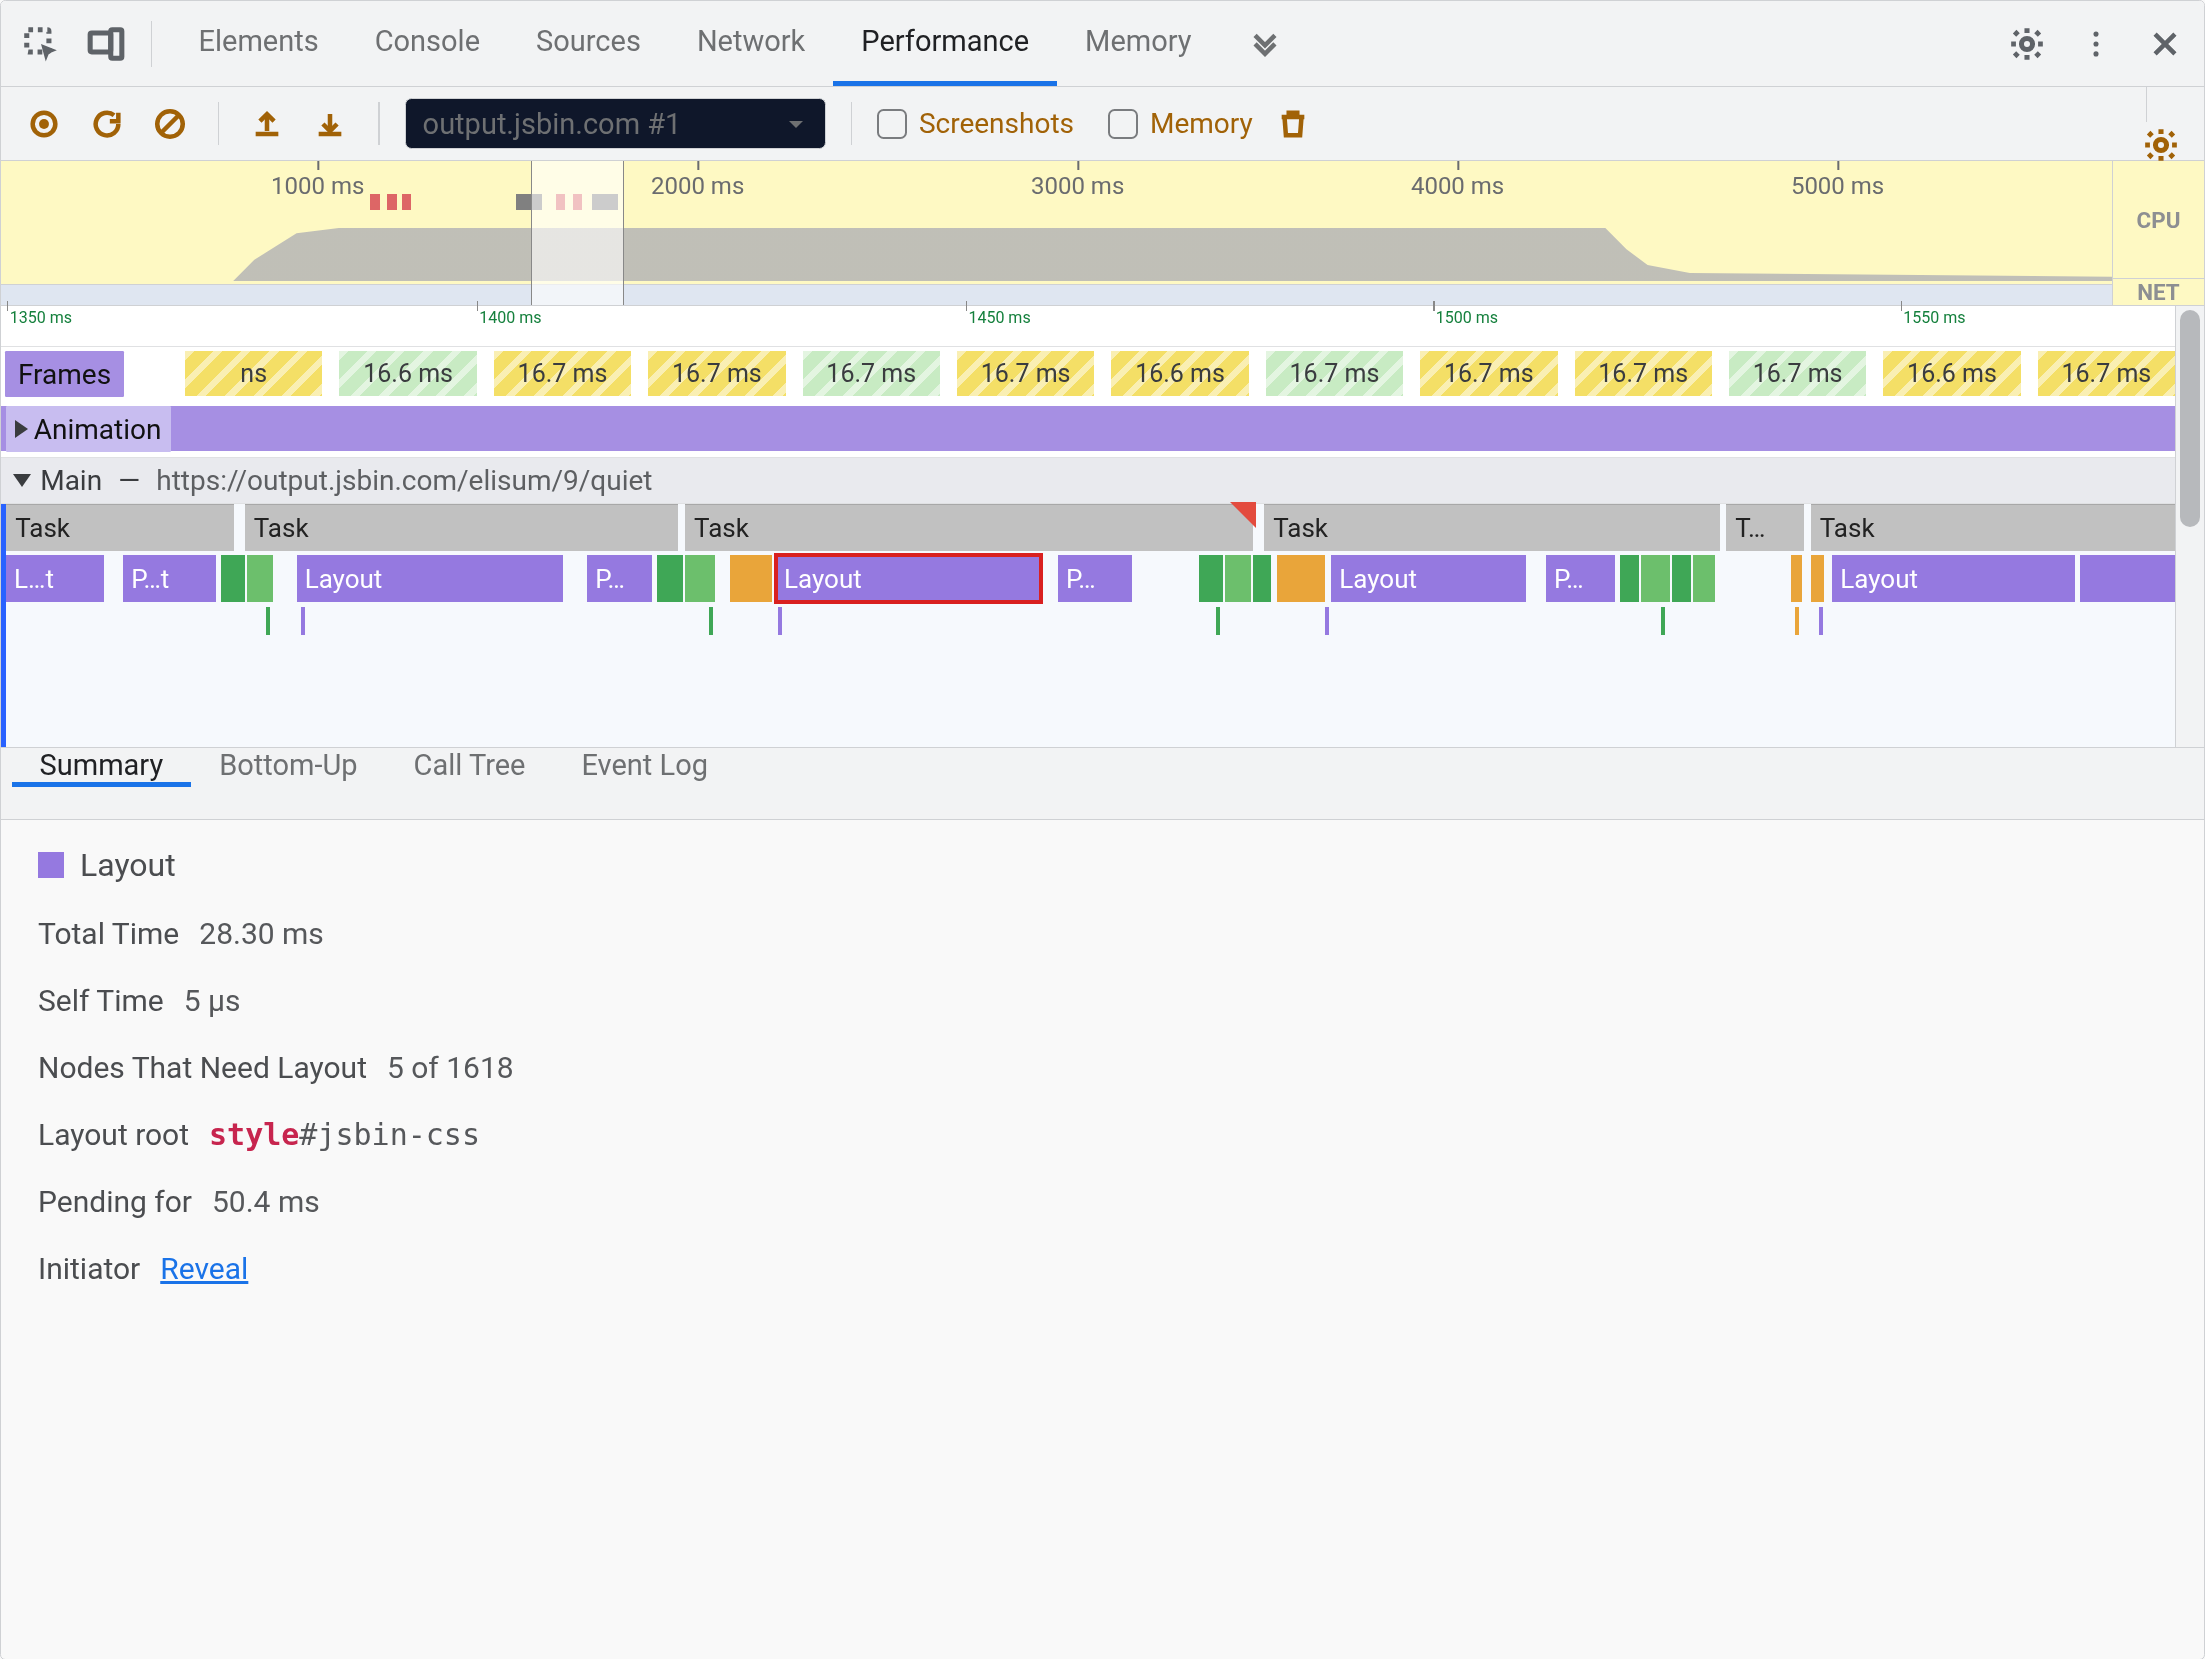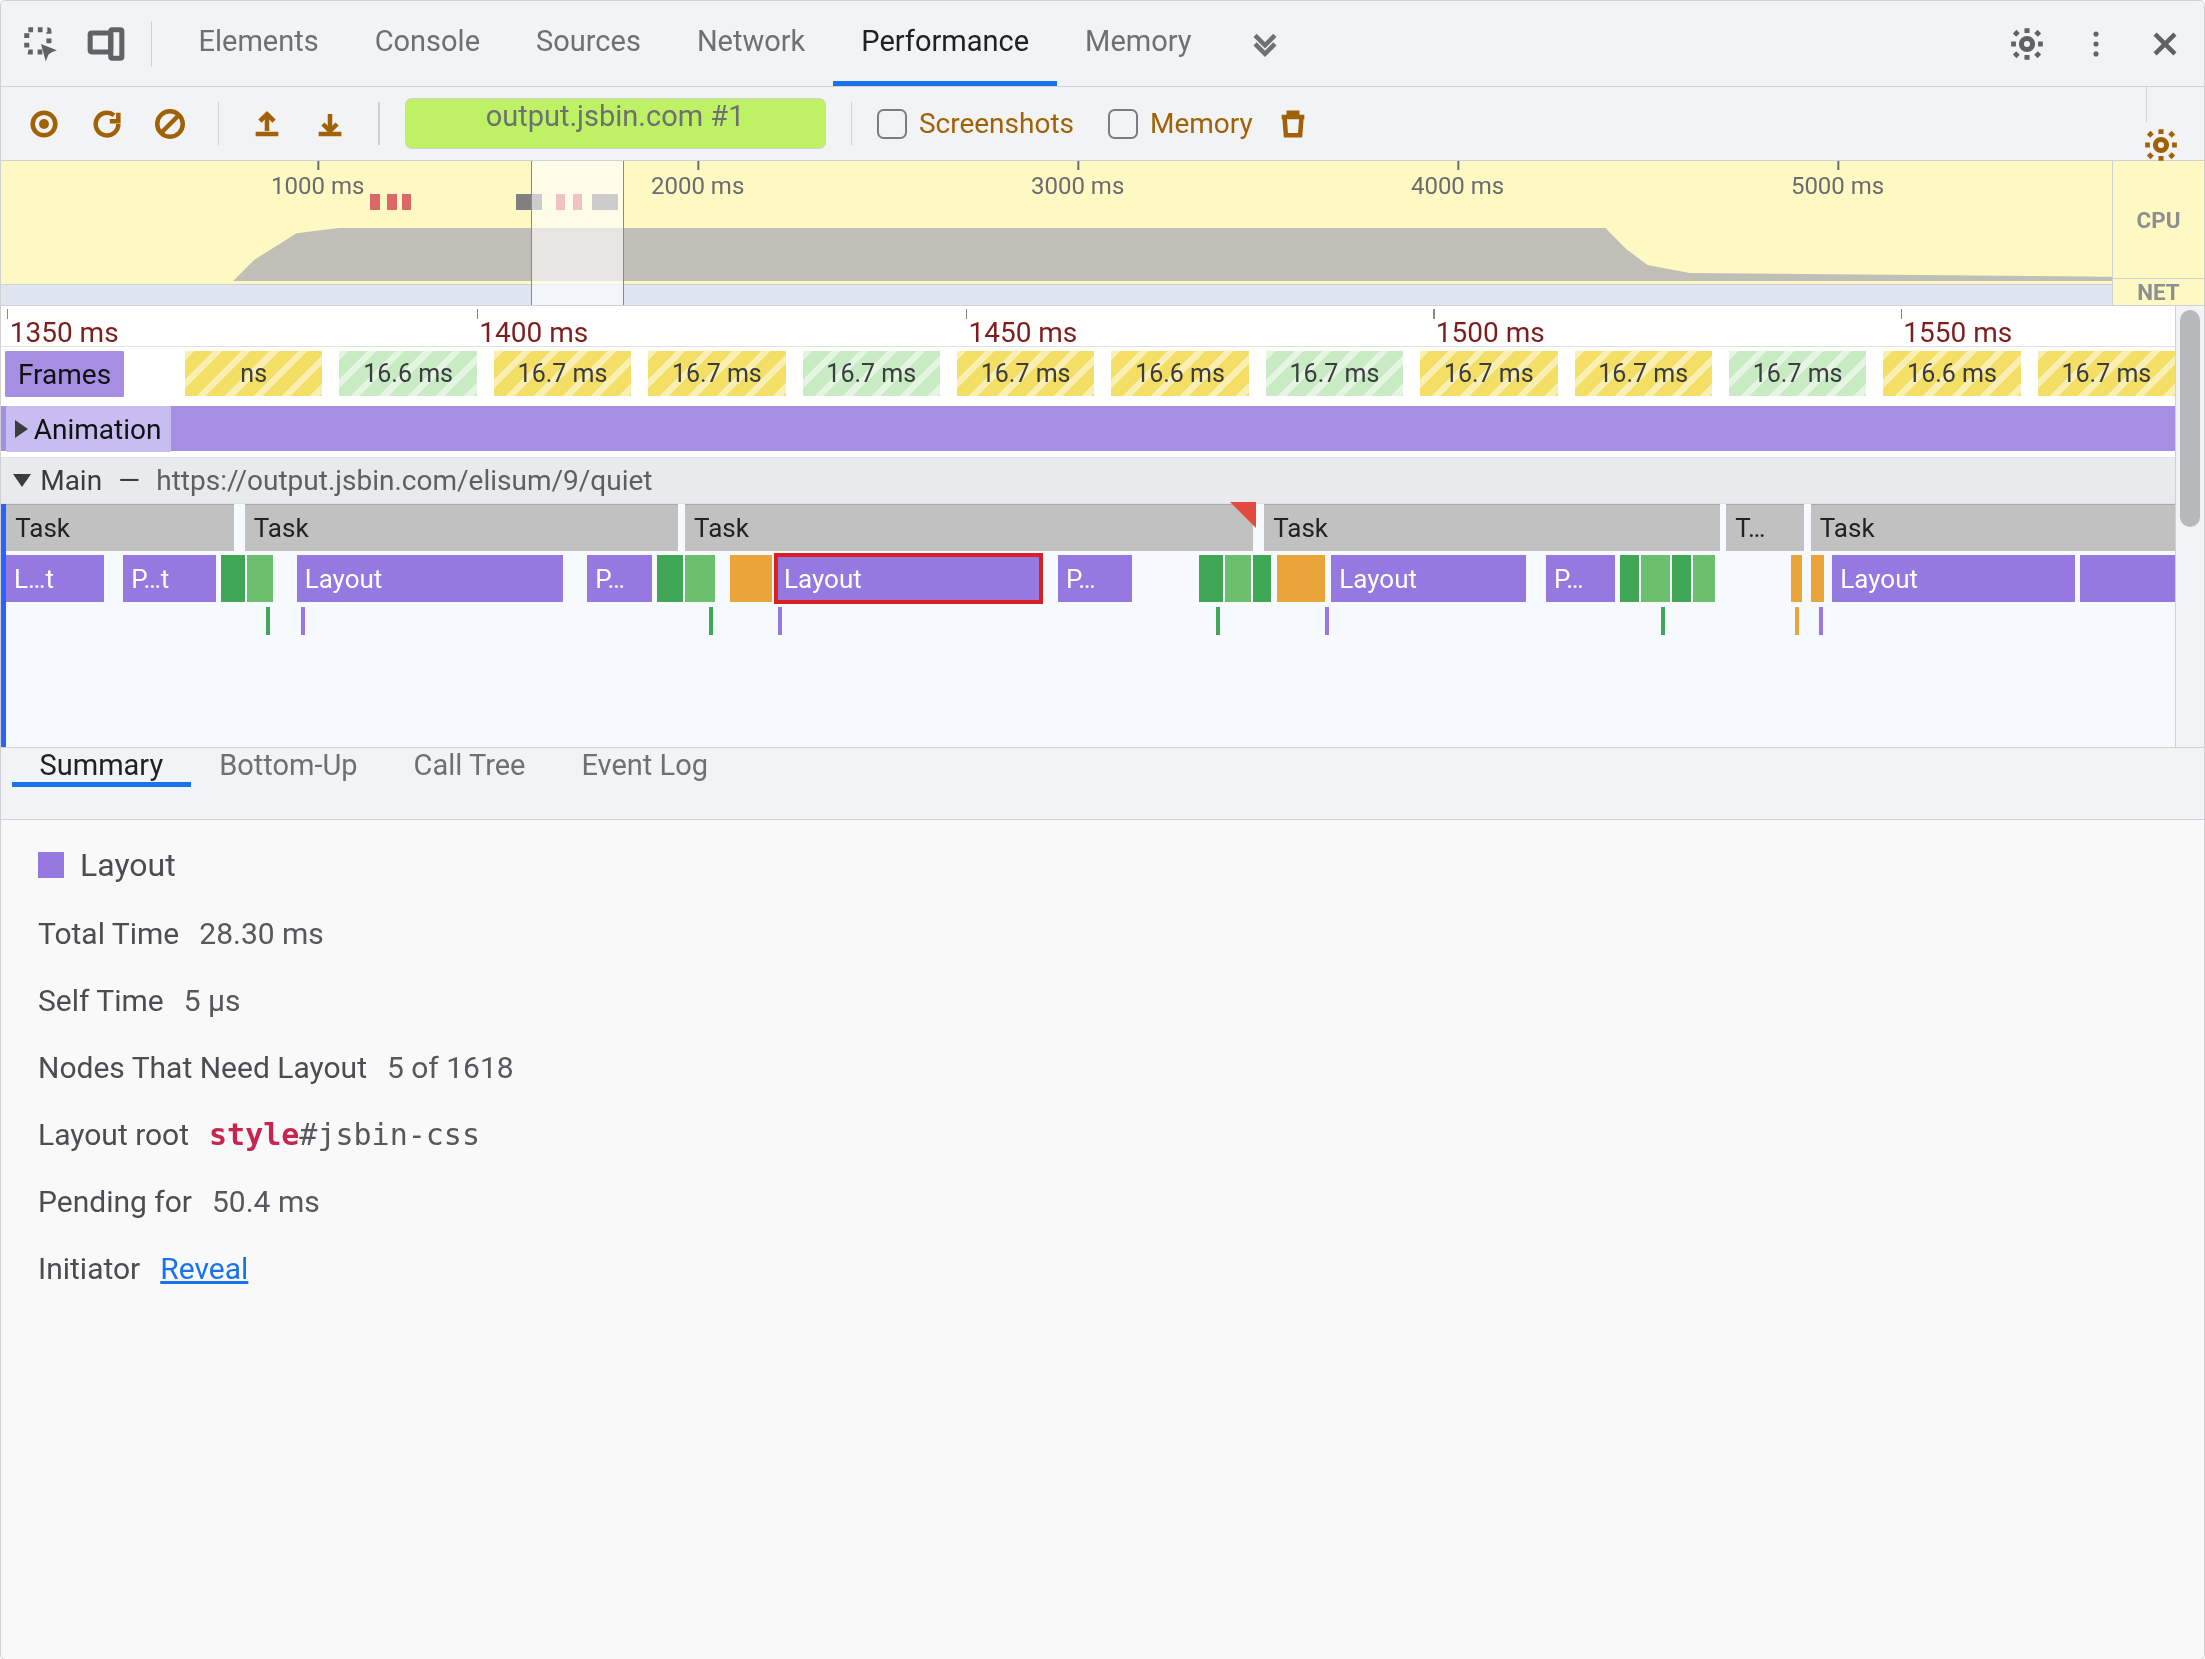--- a/index.html
+++ b/index.html
@@ -72,23 +72,23 @@
     background:var(--panel);
     border-bottom:1.3px solid var(--border);
     display:flex;align-items:center;
     padding:0 20px;gap:17px;
   }
   .toolbar .icon-btn,.toolbar .chk-wrap{display:flex;align-items:center;color:#a16207;}
   .toolbar .icon-btn{width:46px;height:46px;justify-content:center;}
   .toolbar .divider{width:1.3px;height:43px;background:var(--border);margin:0 8px;}
   .toolbar .dropdown{
     height:51px;border:1.3px solid var(--border);border-radius:6.6px;
-    background:#bef264;display:flex;align-items:center;
+    background:#0f172a;display:flex;align-items:center;
     padding:0 17px;gap:20px;color:var(--text-muted);font-size:29px;
-    min-width:421px;justify-content:space-between;flex-direction:column;
+    min-width:421px;justify-content:space-between;
   }
   .chk{
     width:30px;height:30px;border:2px solid #7a7c7f;border-radius:6.6px;
     display:inline-block;margin-right:12px;
   }
   .toolbar .right{margin-left:auto;}
 
   
   .overview{
     height:145px;
@@ -125,21 +125,21 @@
     position:relative;
     border-bottom:1.3px solid var(--border);
     background:#fff;
     display:flex;
   }
   .timeline-main{flex:1;position:relative;}
   .timeline-scroll{width:29px;background:var(--panel);border-left:1.3px solid var(--border);position:relative;}
   .scroll-thumb{position:absolute;left:4px;right:4px;top:4px;height:217px;background:#b7b9bc;border-radius:10.5px;}
 
   .ruler{height:41px;position:relative;border-bottom:0.7px solid var(--border-light);}
-  .rtick{position:absolute;top:10px;font-size:28px;color:#7f1d1d;}
+  .rtick{position:absolute;top:2px;font-size:16px;color:#15803d;}
   .rtick::before{content:"";position:absolute;left:-2.6px;top:-6.6px;width:1.3px;height:9.2px;background:#888;}
 
   .lane{position:relative;border-bottom:0.7px solid transparent;}
   .lane-head{
     position:absolute;left:5.3px;top:5.3px;height:45px;
     display:flex;align-items:center;gap:5.3px;z-index:5;
     font-size:28px;
   }
   .tri{display:inline-block;}
   .tri.r{width:0;height:0;border-top:9.2px solid transparent;border-bottom:9.2px solid transparent;border-left:13px solid #3a3c3f;}

